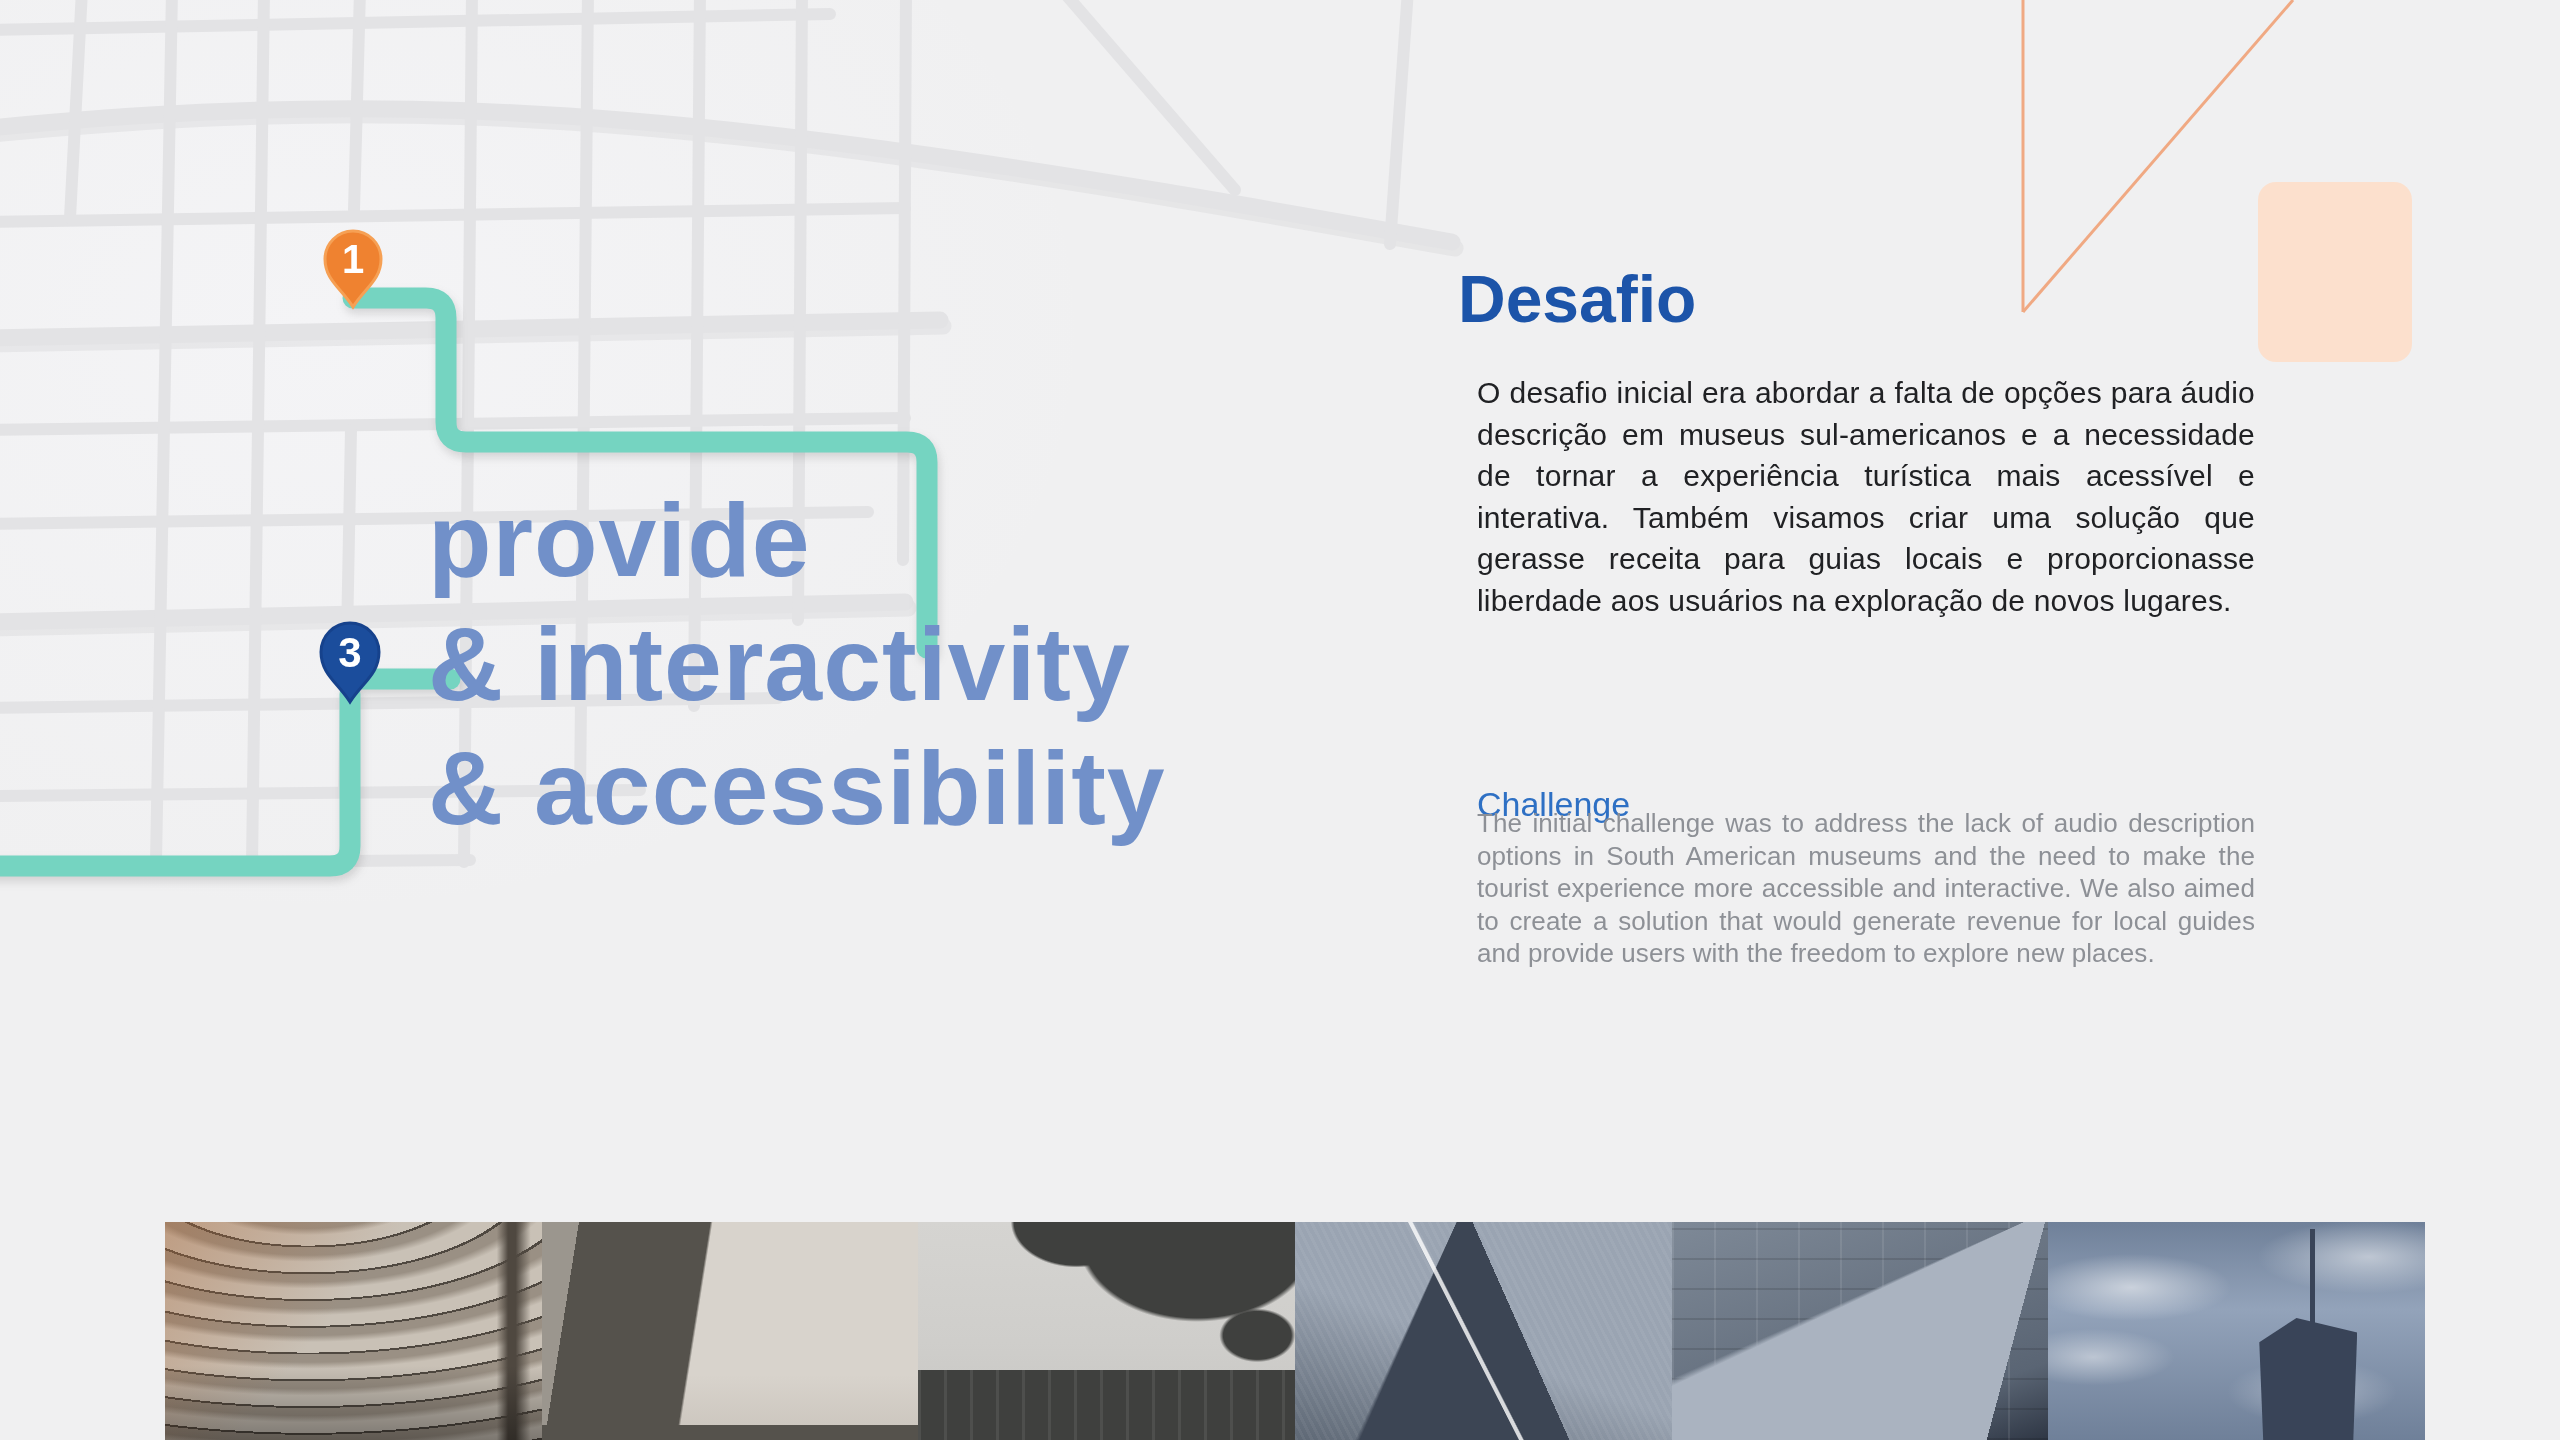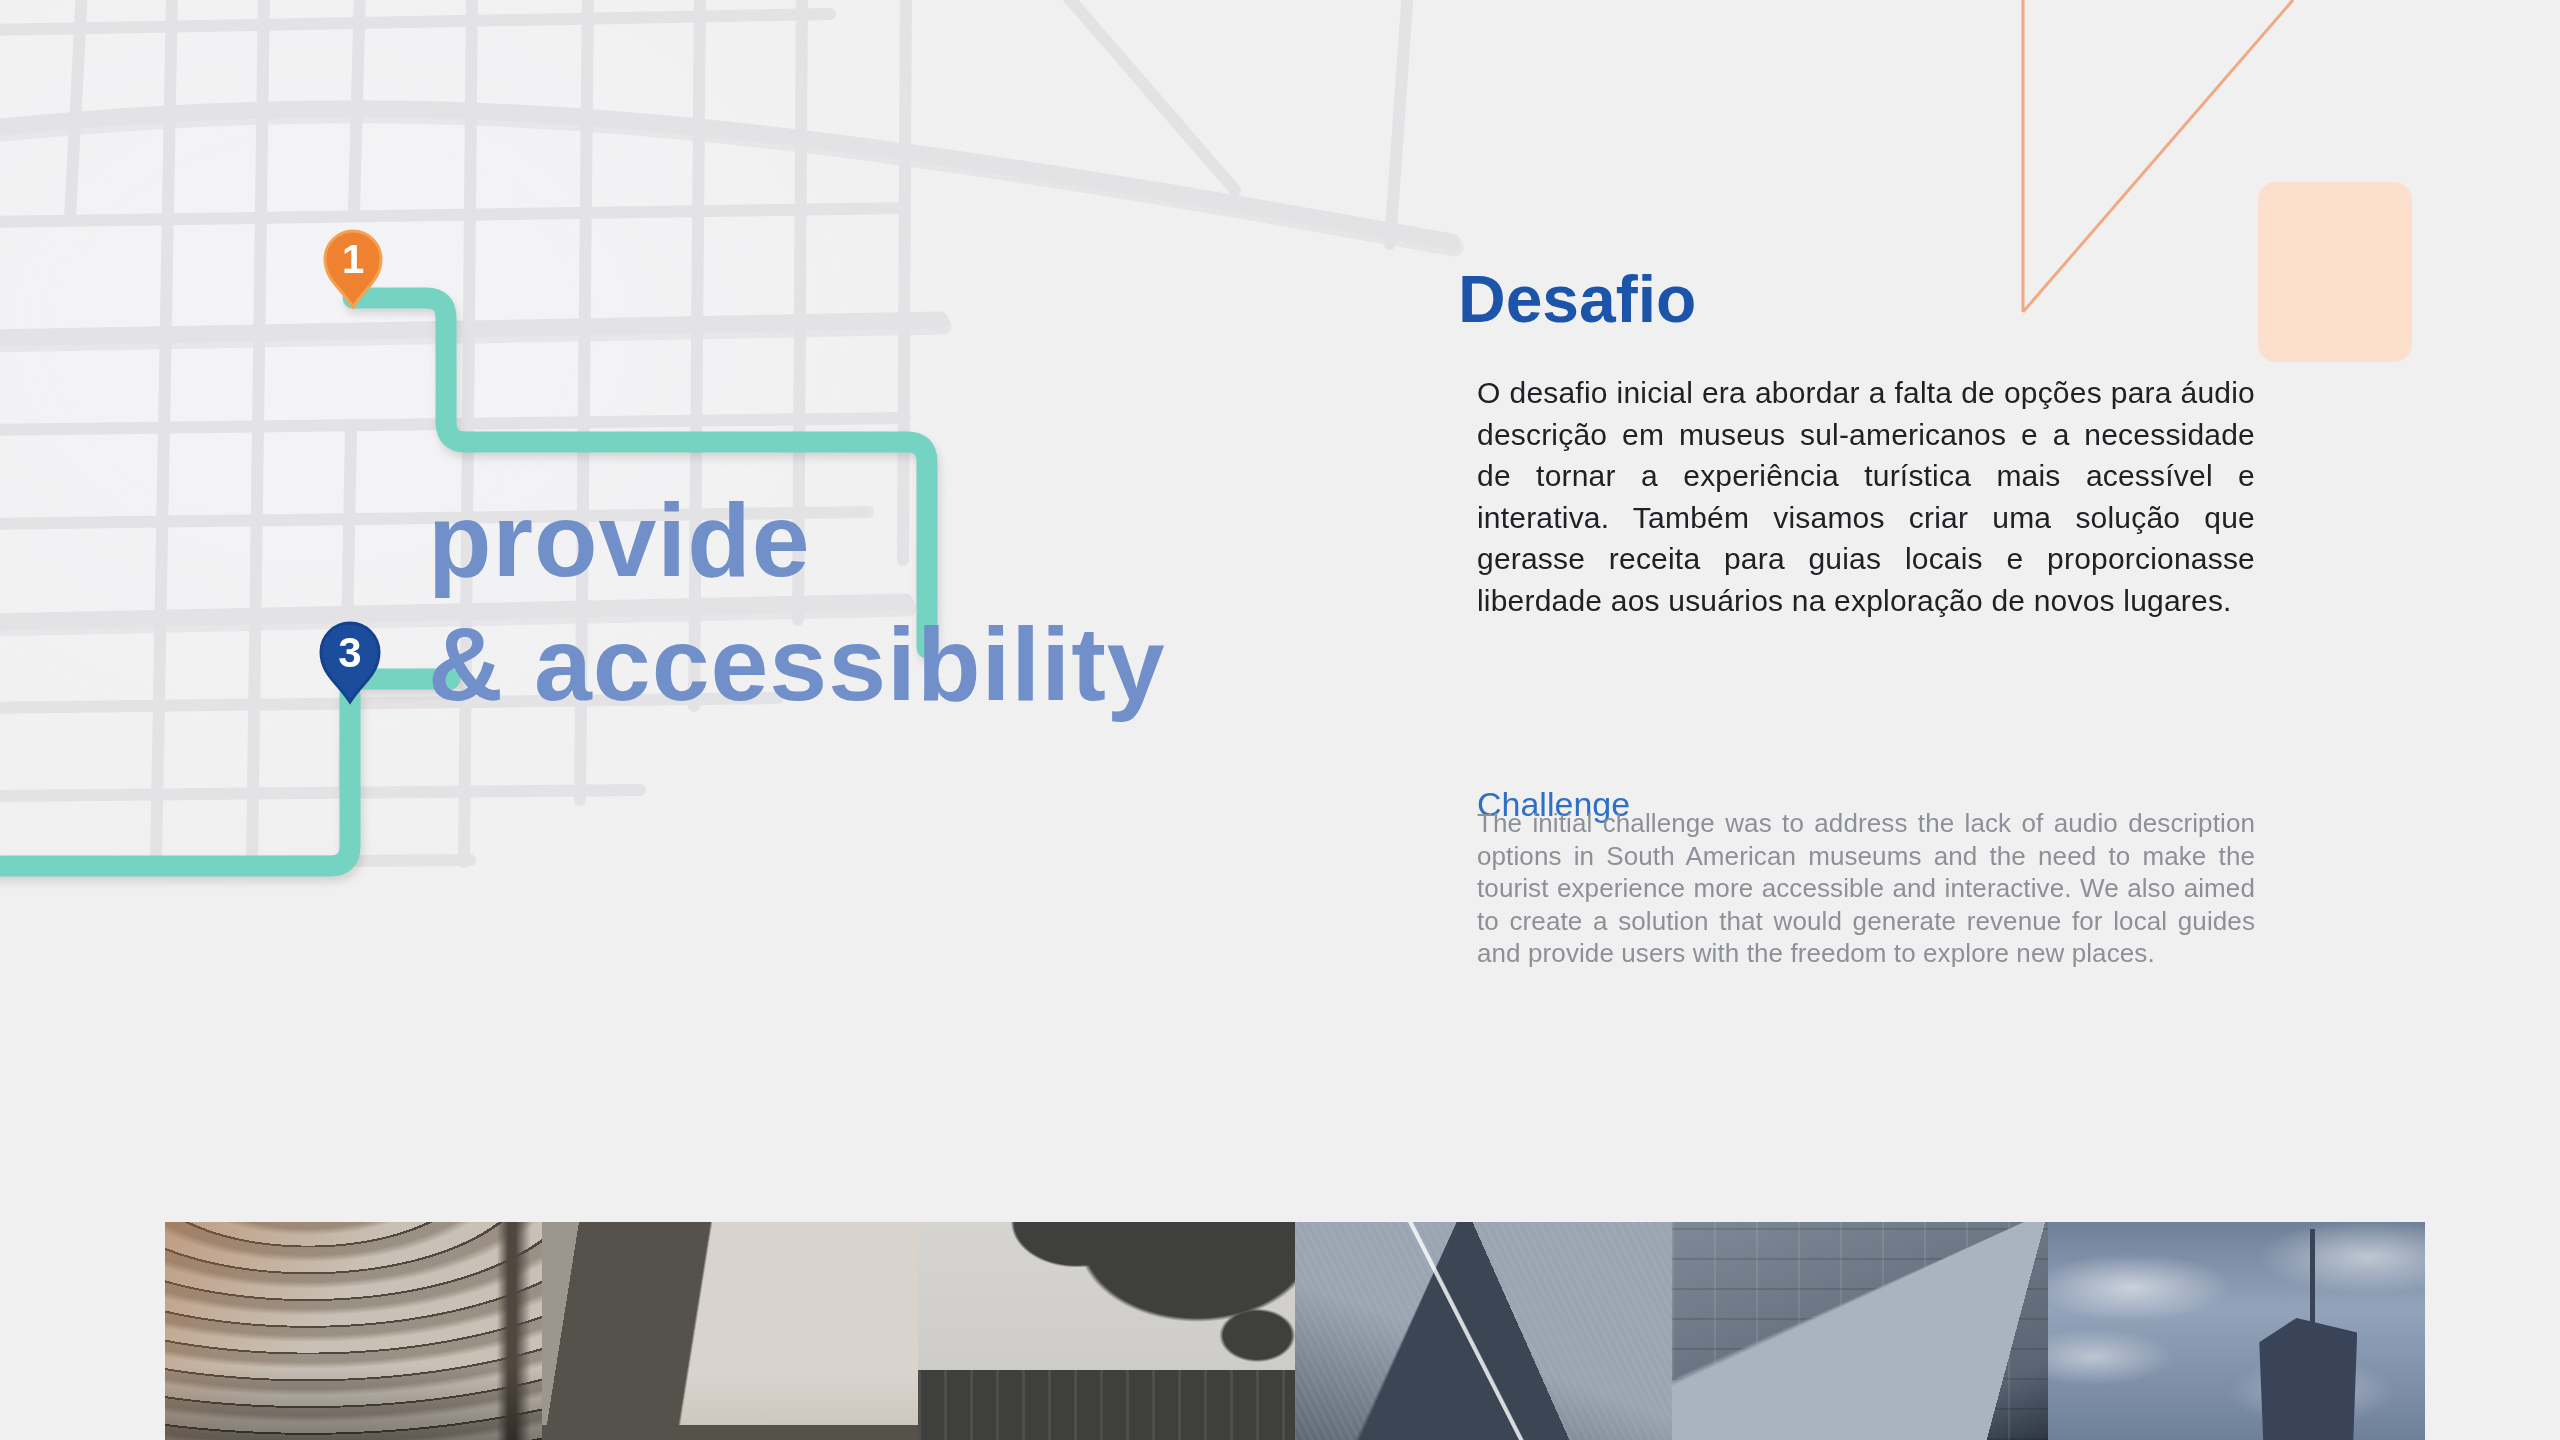--- a/index.html
+++ b/index.html
@@ -134,20 +134,21 @@
     <text class="pin-num" x="353" y="273" font-size="40">1</text>
   </g>
   <g>
     <path class="pin-body" d="M350,702 C338,683 321,674 321,652 A29,29 0 1 1 379,652 C379,674 362,683 350,702 Z" style="fill:var(--pin2-fill);stroke:var(--pin2-rim);"></path>
     <text class="pin-num" x="350" y="667" font-size="42">3</text>
   </g>
 </svg>
 
 <h1 class="abs hero-title">
   <div>provide</div>
+  <div>&amp; interactivity</div>
   <div>&amp; accessibility</div>
 </h1>
 
 <h2 class="abs content-heading">Desafio</h2>
 <p class="abs para-pt">O desafio inicial era abordar a falta de opções para áudio descrição em museus sul-americanos e a necessidade de tornar a experiência turística mais acessível e interativa. Também visamos criar uma solução que gerasse receita para guias locais e proporcionasse liberdade aos usuários na exploração de novos lugares.</p>
 <h3 class="abs subheading">Challenge</h3>
 <p class="abs para-en">The initial challenge was to address the lack of audio description options in South American museums and the need to make the tourist experience more accessible and interactive. We also aimed to create a solution that would generate revenue for local guides and provide users with the freedom to explore new places.</p>
 
 <svg class="decor-svg" viewBox="0 0 2560 1440" aria-hidden="true">
   <path class="decor-line" d="M2023,0 L2023,312"></path>

